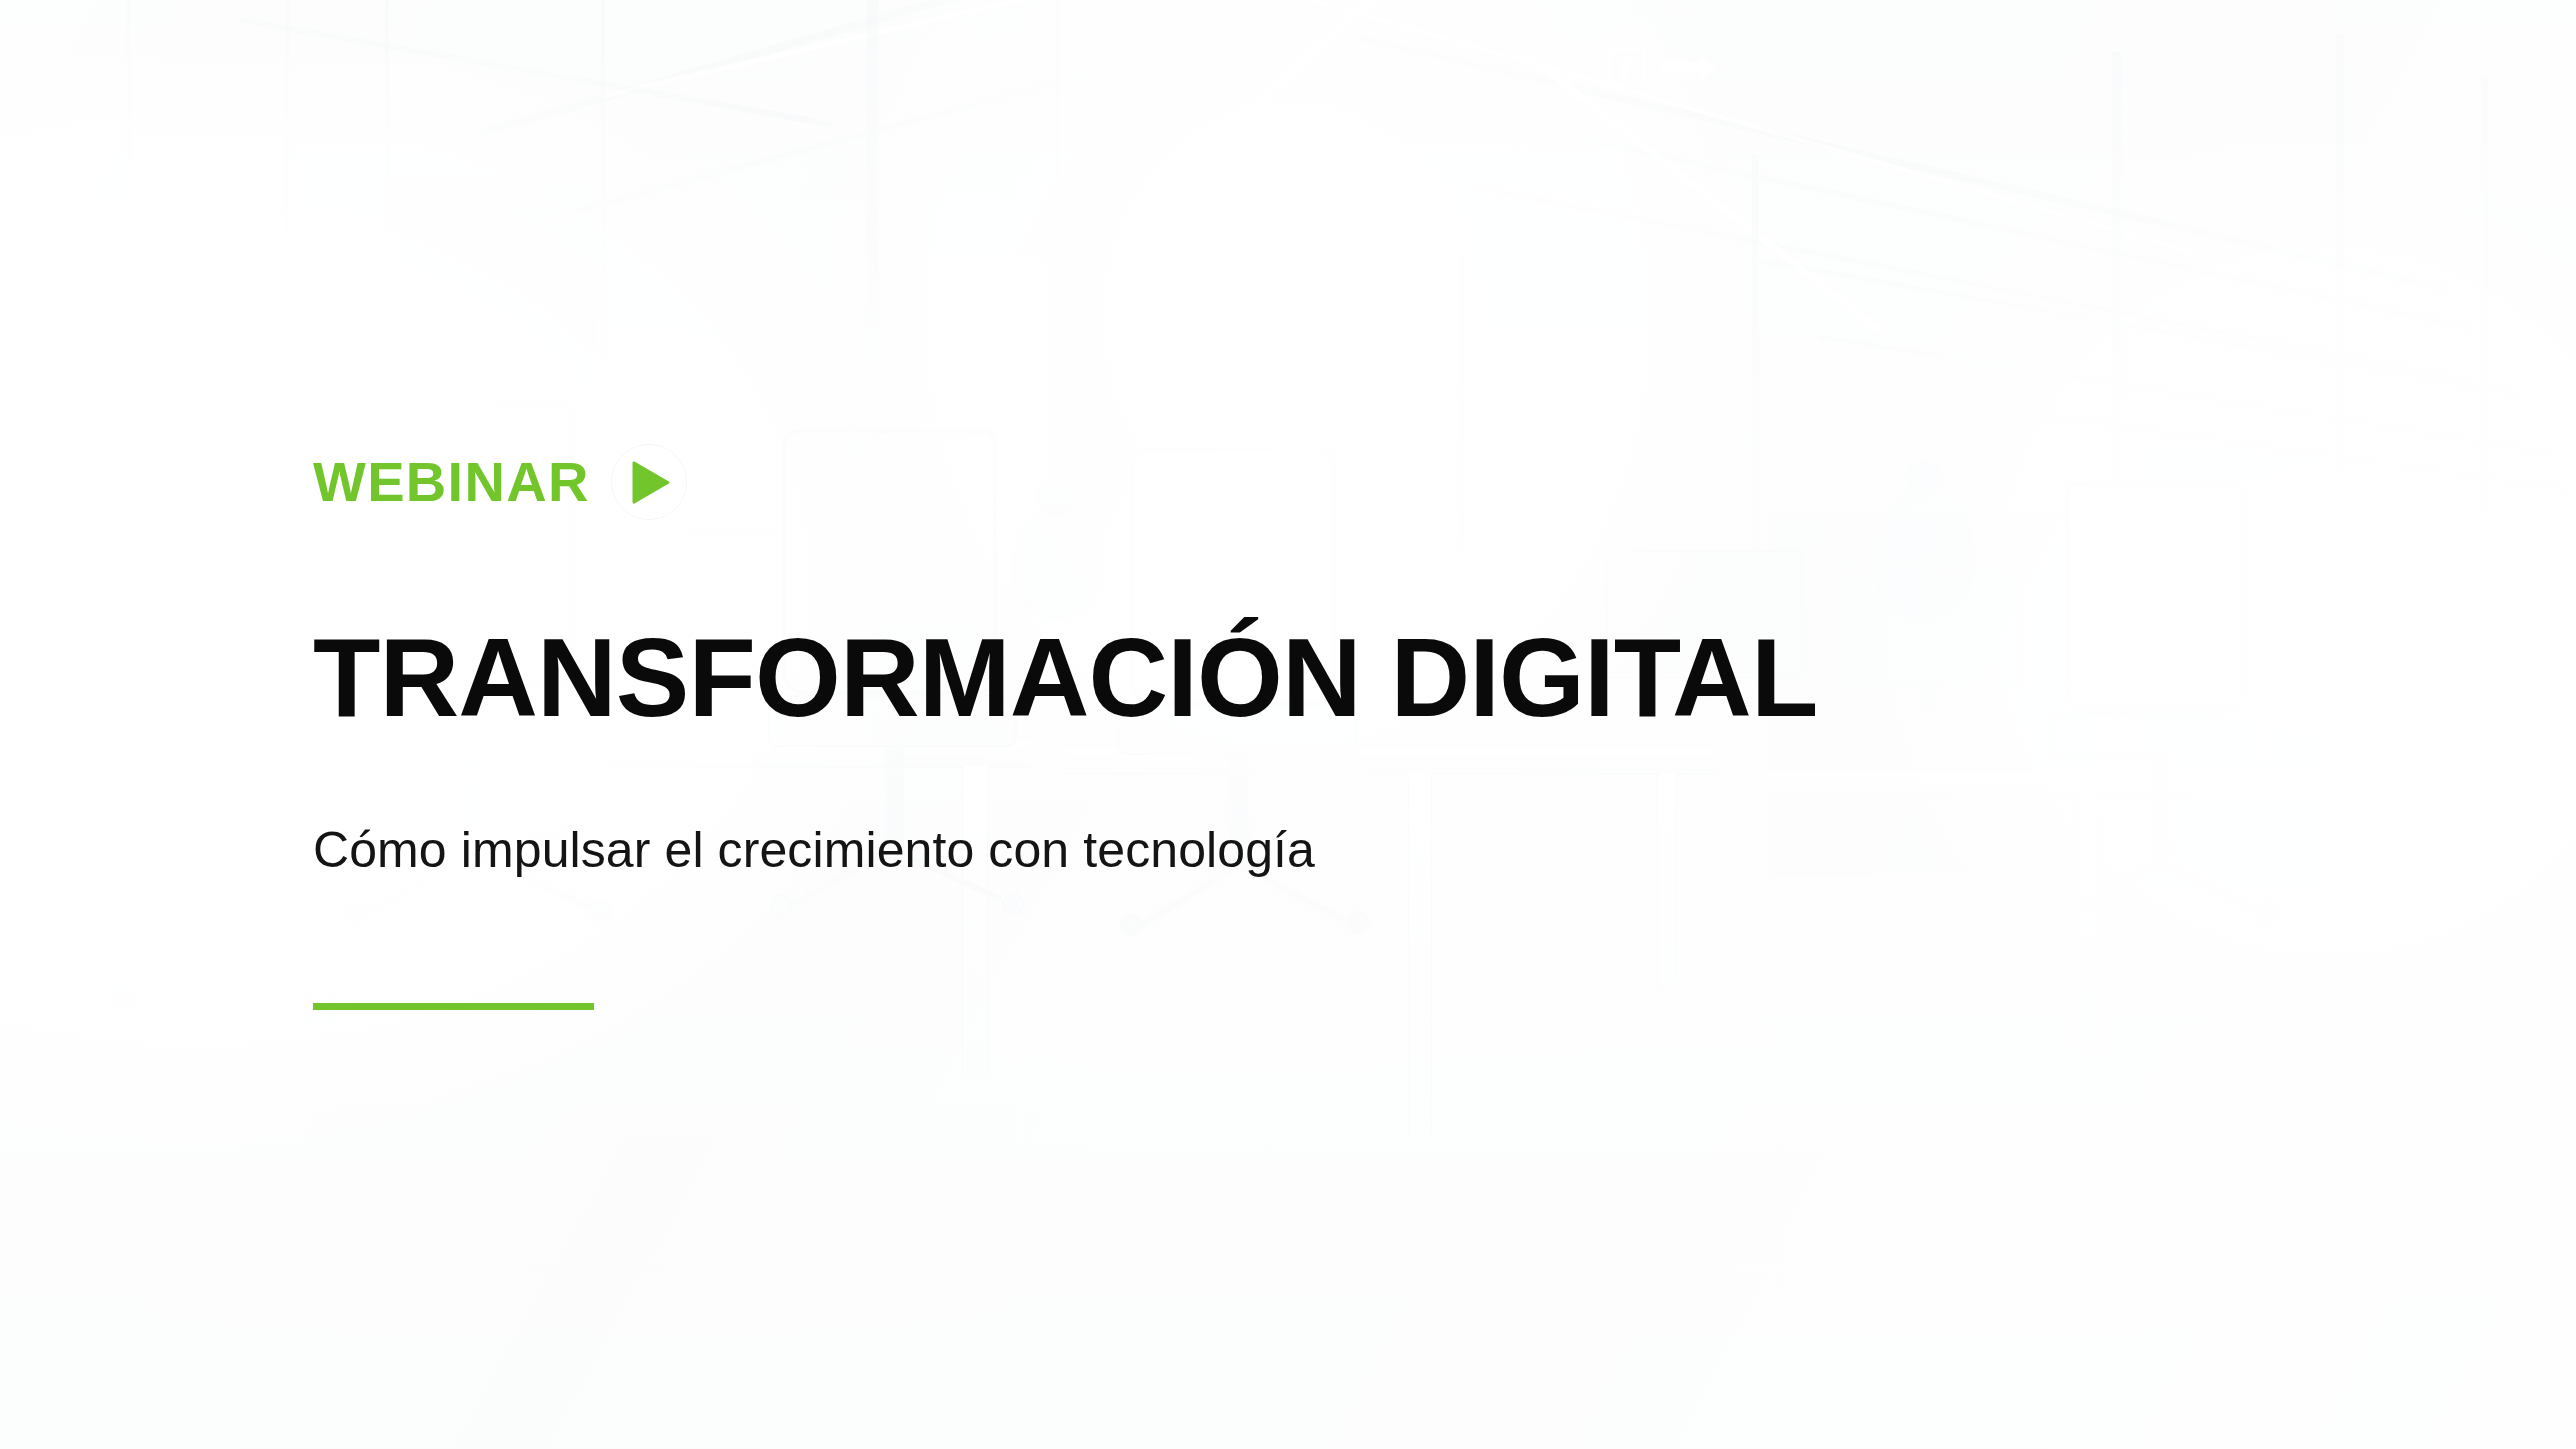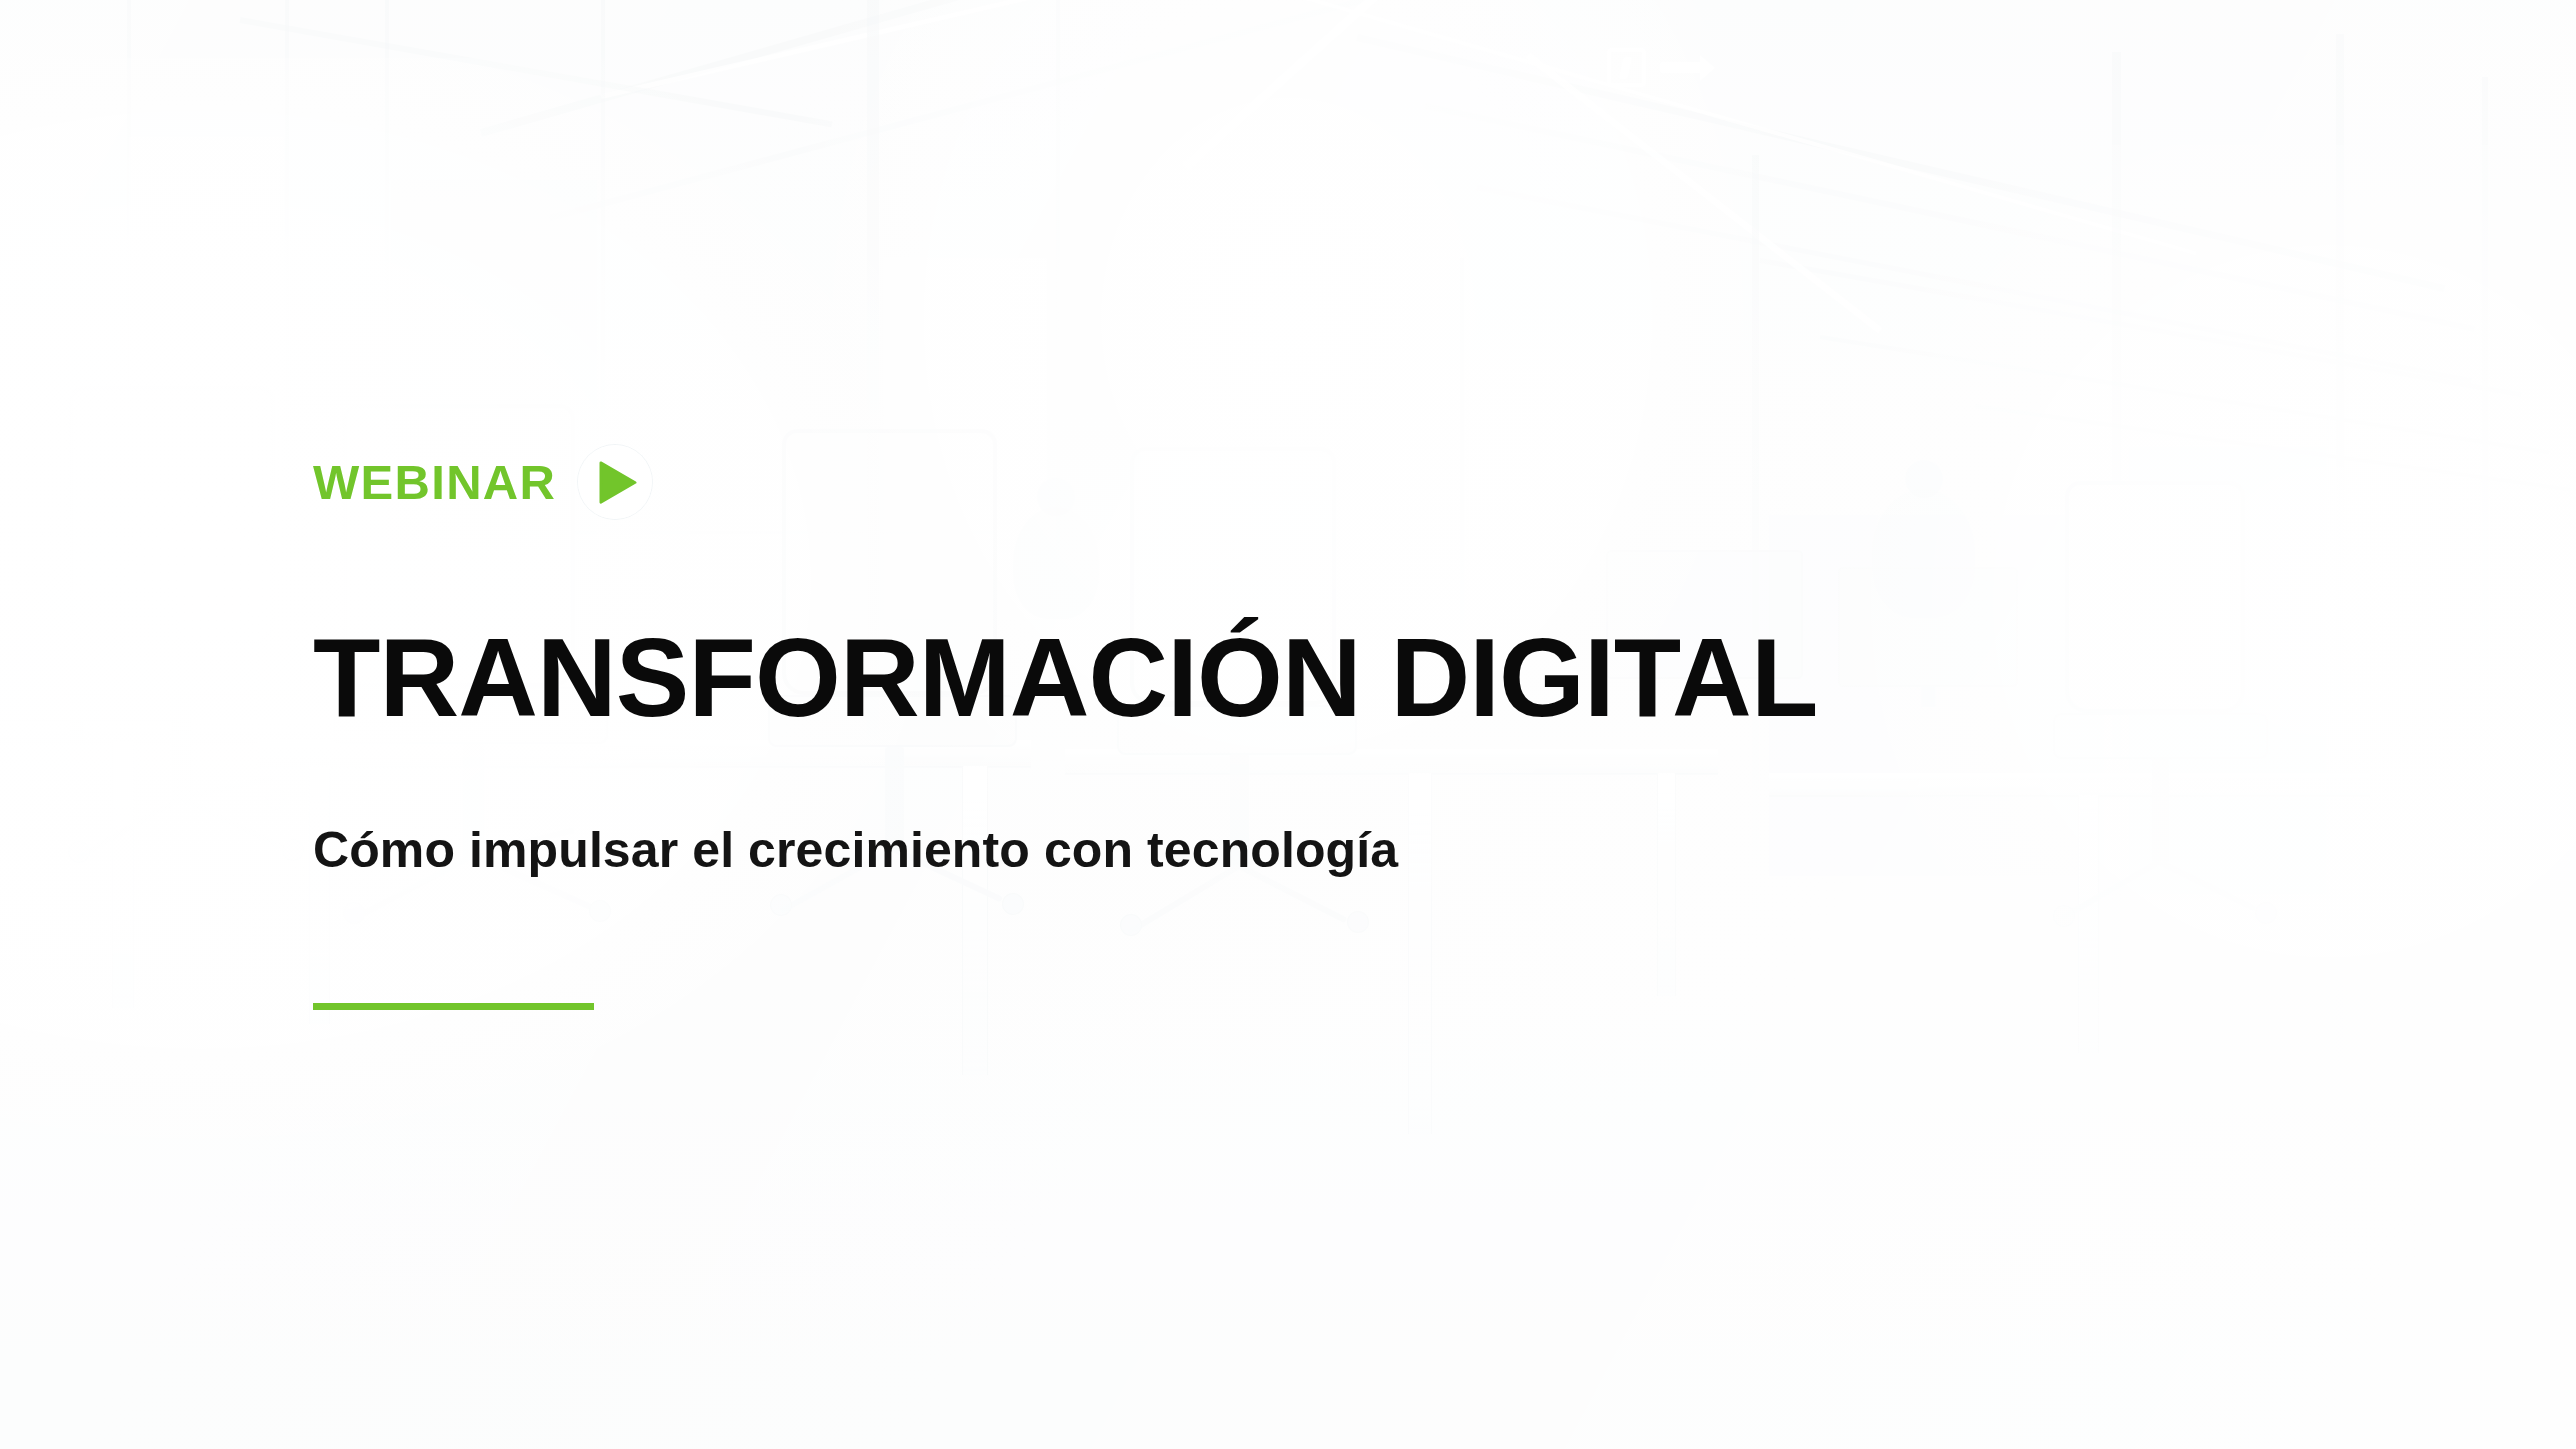--- a/index.html
+++ b/index.html
@@ -227,21 +227,21 @@
     position:absolute;
     left:0;
     top:450px;
     display:flex;
     align-items:center;
     gap:22px;
     height:64px;
   }
   .eyebrow-label {
     font-family:"Liberation Sans", sans-serif;
-    font-size:49px;
+    font-size:56px;
     font-weight:700;
     letter-spacing:1.3px;
     color:#72c52b;
     line-height:1;
     white-space:nowrap;
   }
   .play-badge {
     position:relative;
     width:74px; height:74px;
     border-radius:50%;
@@ -276,21 +276,21 @@
     left:0;
     top:817px;
     font-family:"Liberation Sans", sans-serif;
     font-size:50px;
     font-weight:400;
     color:#141414;
     line-height:1.34;
     letter-spacing:0.1px;
     max-width:1460px;
   }
-  .subtitle .line { display:block; white-space:nowrap;font-weight:bold; }
+  .subtitle .line { display:block; white-space:nowrap; }
 
   
   .accent-rule {
     position:absolute;
     left:0;
     top:1003px;
     width:281px;
     height:6.9px;
     background:#72c52b;
   }

